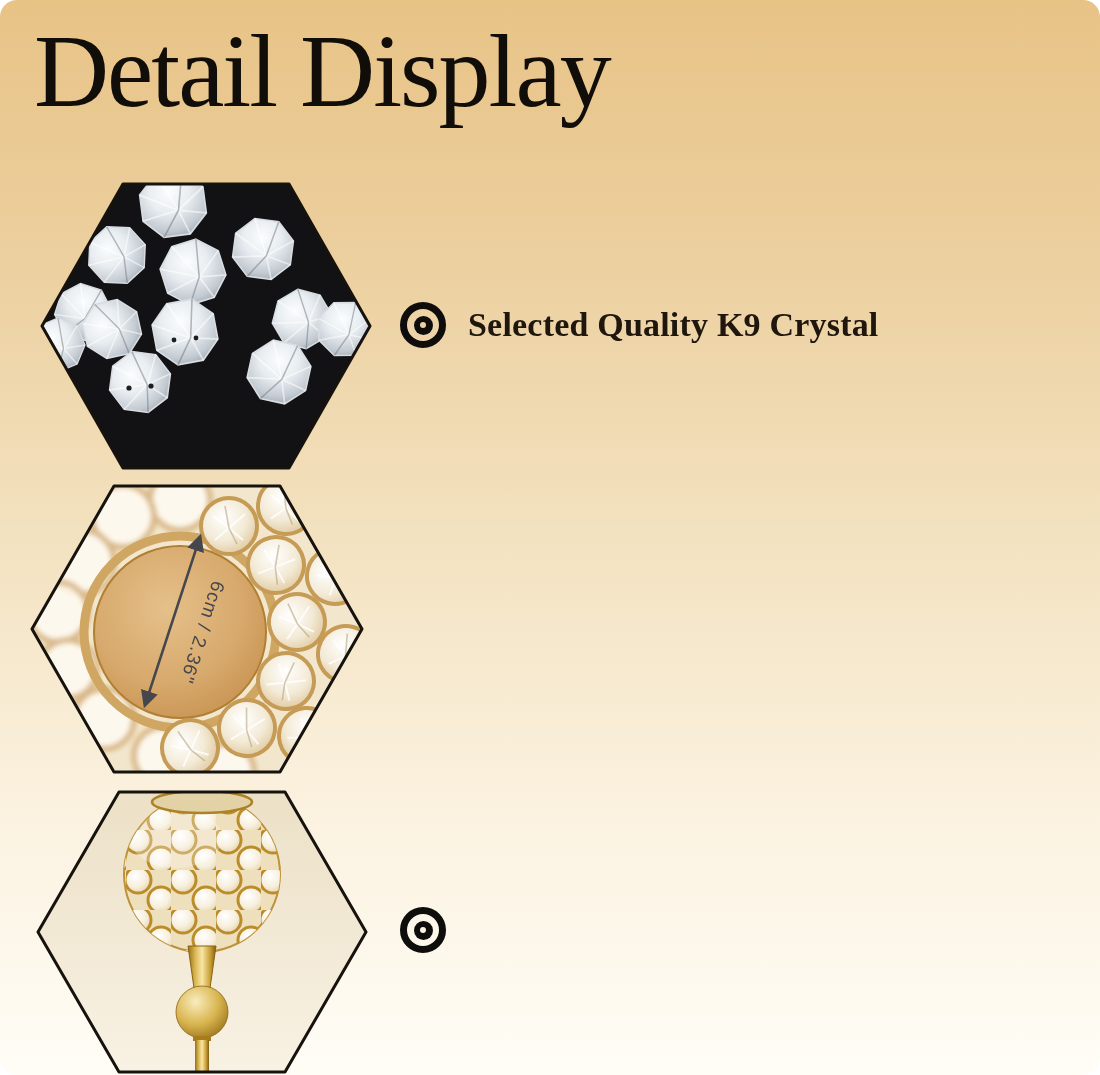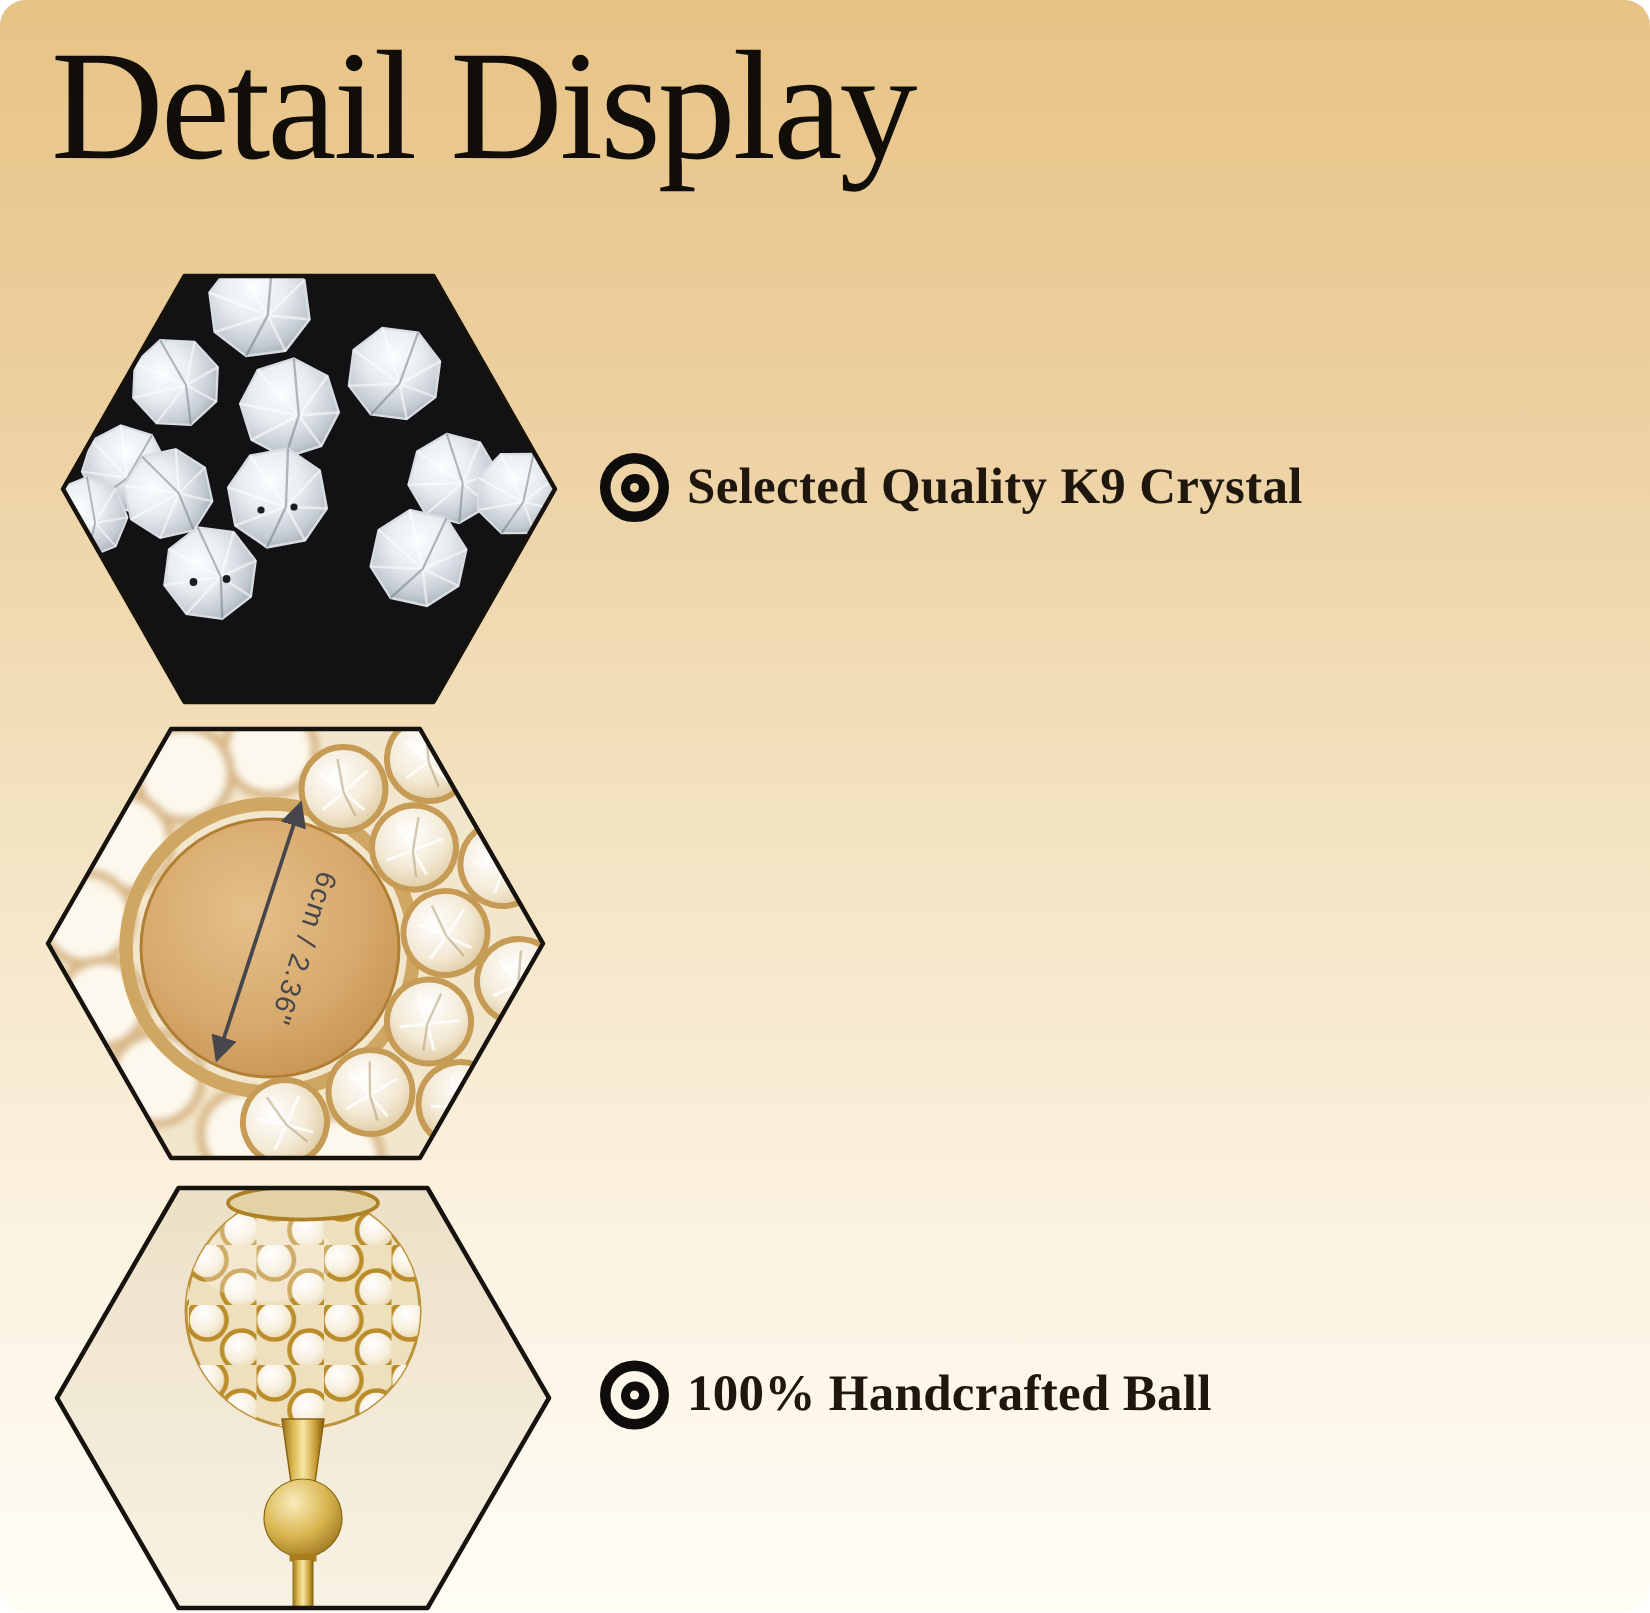--- a/index.html
+++ b/index.html
@@ -18,21 +18,21 @@
     font-family:"Liberation Serif", serif;
     white-space:nowrap;
   }
   .hex{position:absolute;}
   .hex svg{display:block;}
   .hex1{left:40px;top:182px;}
   .hex2{left:30px;top:484px;}
   .hex3{left:36px;top:790px;}
   .feature{
     position:absolute;left:400px;height:48px;
-    display:flex;align-items:center;gap:12px;white-space:nowrap;
+    display:flex;align-items:center;gap:22px;white-space:nowrap;
   }
   .f1{top:301px;--hole:#ebd0a0;}
   .f2{top:604px;--hole:#f4e6c8;}
   .f3{top:906px;--hole:#fbf4e4;}
   .bullseye{
     width:46px;height:46px;box-sizing:border-box;flex:none;
     border:7px solid #0e0d0b;border-radius:50%;
     display:flex;align-items:center;justify-content:center;
   }
   .bullseye-dot{width:19px;height:19px;background:#0e0d0b;border-radius:50%;position:relative;}
@@ -227,16 +227,15 @@
         <span class="bullseye-dot"></span>
       </span>
     <span class="feature-label">Selected Quality K9 Crystal</span>
   </div>
 
 
   <div class="feature f3">
     <span class="bullseye">
         <span class="bullseye-dot"></span>
       </span>
-    <span class="feature-label">100% Handcrafted Ball</span>
   </div>
 
 </div>
 
 </body></html>

